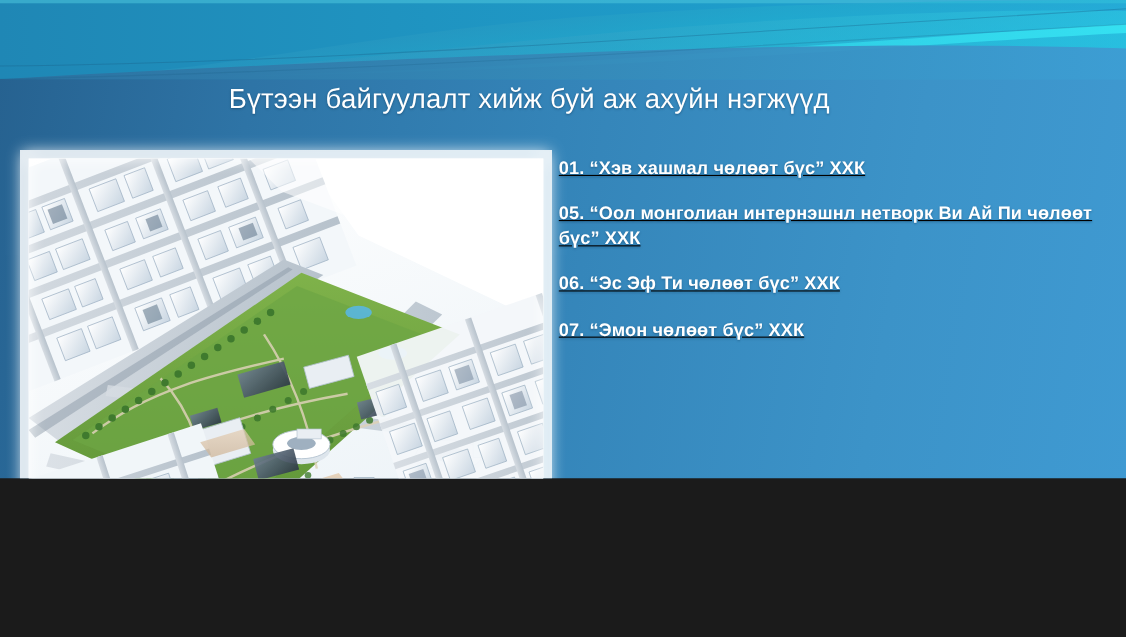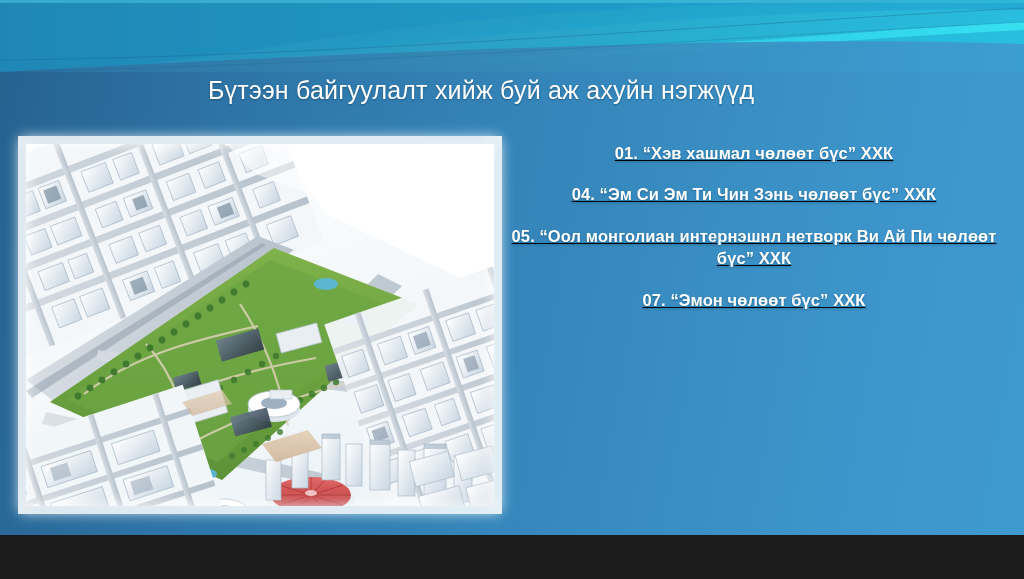--- a/index.html
+++ b/index.html
@@ -3,25 +3,24 @@
 <meta charset="utf-8">
 <style>
   html, body {
     margin: 0;
     padding: 0;
     background: #1b1b1b;
   }
   .slide {
     position: relative;
     width: 1024px;
-    height: 535px;
+    height: 435px;
     overflow: hidden;
     font-family: "Liberation Sans", "DejaVu Sans", sans-serif;
     background: linear-gradient(100deg, #26618f 0%, #2e74a6 22%, #3484b8 48%, #3c93c8 78%, #3f9ad2 100%);
-    text-align: center;
   }
 
   
   .banner {
     position: absolute;
     left: 0; top: 0;
     width: 1024px;
     height: 72px;
     overflow: hidden;
   }
@@ -471,18 +470,18 @@
 
           <path d="M200,0 L468,0 L468,120 L230,30 Z" fill="#ffffff" opacity="0.55"></path>
         </g>
       </svg>
     </div>
     <div class="render-fade"></div>
   </div>
 
   <div class="list">
     <div class="list-item">01. “Хэв хашмал чөлөөт бүс” ХХК</div>
-    <div class="list-item">04. “Эм Си Эм Ти Чин Зэнь чөлөөт бүс” ХХК</div>
     <div class="list-item">05. “Оол монголиан интернэшнл нетворк Ви Ай Пи чөлөөт бүс” ХХК</div>
+    <div class="list-item">06. “Эс Эф Ти чөлөөт бүс” ХХК</div>
     <div class="list-item">07. “Эмон чөлөөт бүс” ХХК</div>
   </div>
 
 </div>
 
 </body></html>

